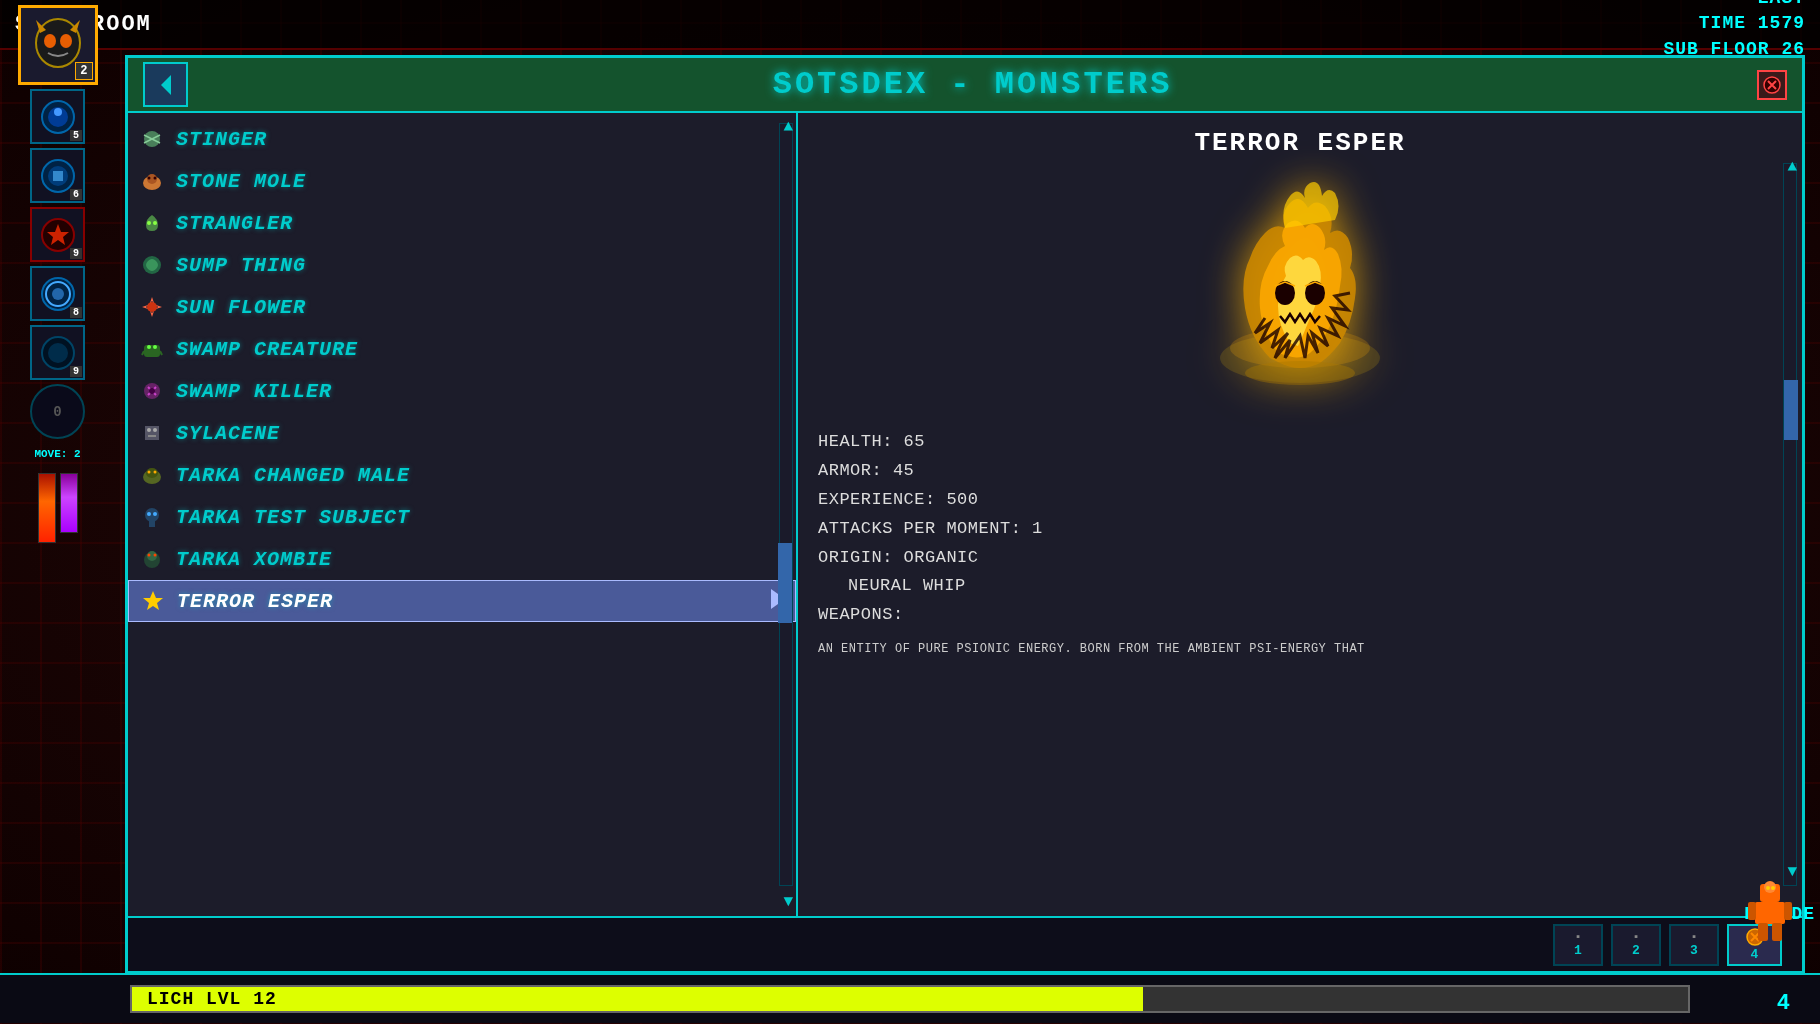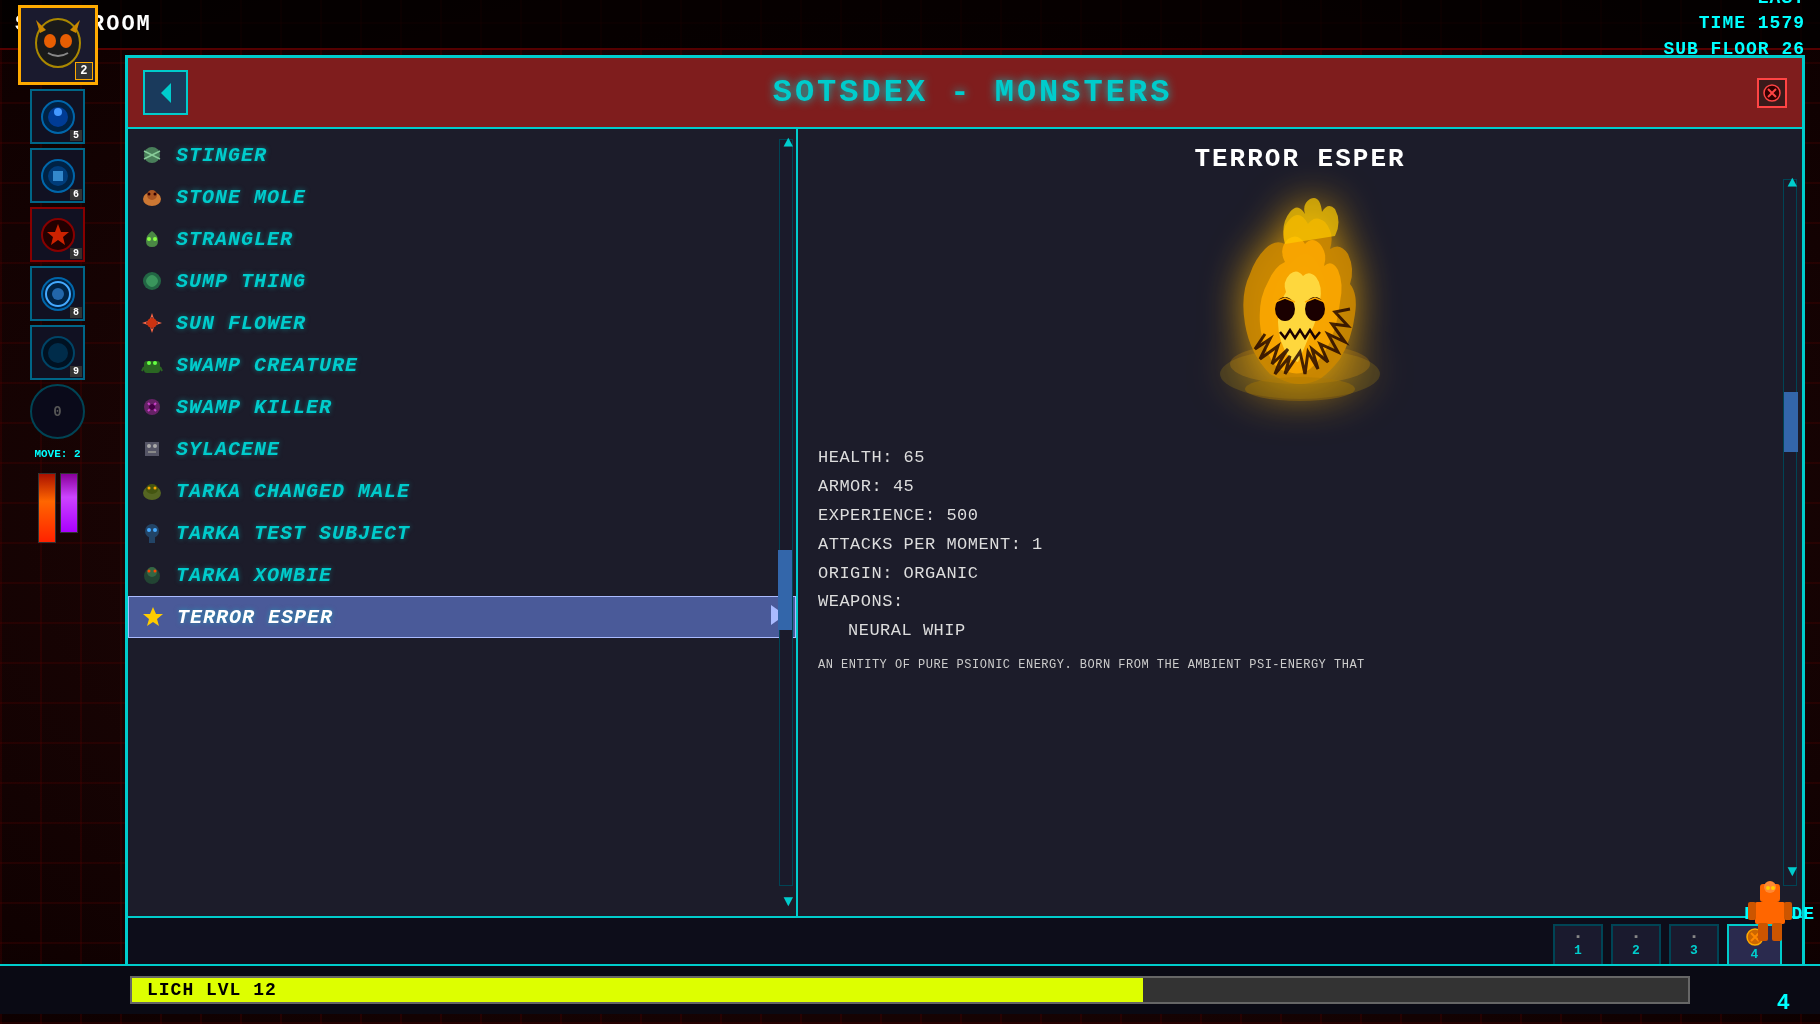--- a/index.html
+++ b/index.html
@@ -161,24 +161,24 @@
       bottom: 50px;
       border: 3px solid #00cccc;
       background: #1c1c2a;
       display: flex;
       flex-direction: column;
     }
 
     .panel-header {
       display: flex;
       align-items: center;
-      padding: 12px 15px;
+      padding: 4px 15px;
       border-bottom: 2px solid #00cccc;
       gap: 15px;
-      background: #7f1d1d;
+      background: #14532d;
     }
 
     .back-btn {
       width: 45px;
       height: 45px;
       background: #1a3a5c;
       border: 2px solid #00cccc;
       display: flex;
       align-items: center;
       justify-content: center;
@@ -366,21 +366,21 @@
       position: absolute;
       width: 14px;
       height: 60px;
       background: #3366aa;
       top: 30%;
     }
 
     
     .bottom-bar {
       position: absolute;
-      bottom: 10px;
+      bottom: 1px;
       left: 0;
       right: 0;
       height: 50px;
       background: #0a0a14;
       border-top: 2px solid #00cccc;
       display: flex;
       align-items: center;
       padding: 0 130px;
     }
 
@@ -722,22 +722,22 @@
           <ellipse cx="110" cy="195" rx="55" ry="12" fill="#aa7700" opacity="0.4"></ellipse>
         </svg>
       </div>
 
       <div class="detail-stats">
         <div class="stat-line">HEALTH: 65</div>
         <div class="stat-line">ARMOR: 45</div>
         <div class="stat-line">EXPERIENCE: 500</div>
         <div class="stat-line">ATTACKS PER MOMENT: 1</div>
         <div class="stat-line">ORIGIN: ORGANIC</div>
+        <div class="stat-line" style="padding-left:30px;">NEURAL WHIP</div>
         <div class="stat-line">WEAPONS:</div>
-        <div class="stat-line" style="padding-left:30px;">NEURAL WHIP</div>
       </div>
 
       <div class="detail-description">AN ENTITY OF PURE PSIONIC ENERGY. BORN FROM THE AMBIENT PSI-ENERGY THAT</div>
 
       <div class="detail-scrollbar">
         <div class="detail-scrollbar-thumb"></div>
       </div>
       <div style="position:absolute;right:5px;top:45px;color:#00cccc;font-size:16px;cursor:pointer;">▲</div>
       <div style="position:absolute;right:5px;bottom:35px;color:#00cccc;font-size:16px;cursor:pointer;">▼</div>
     </div>

